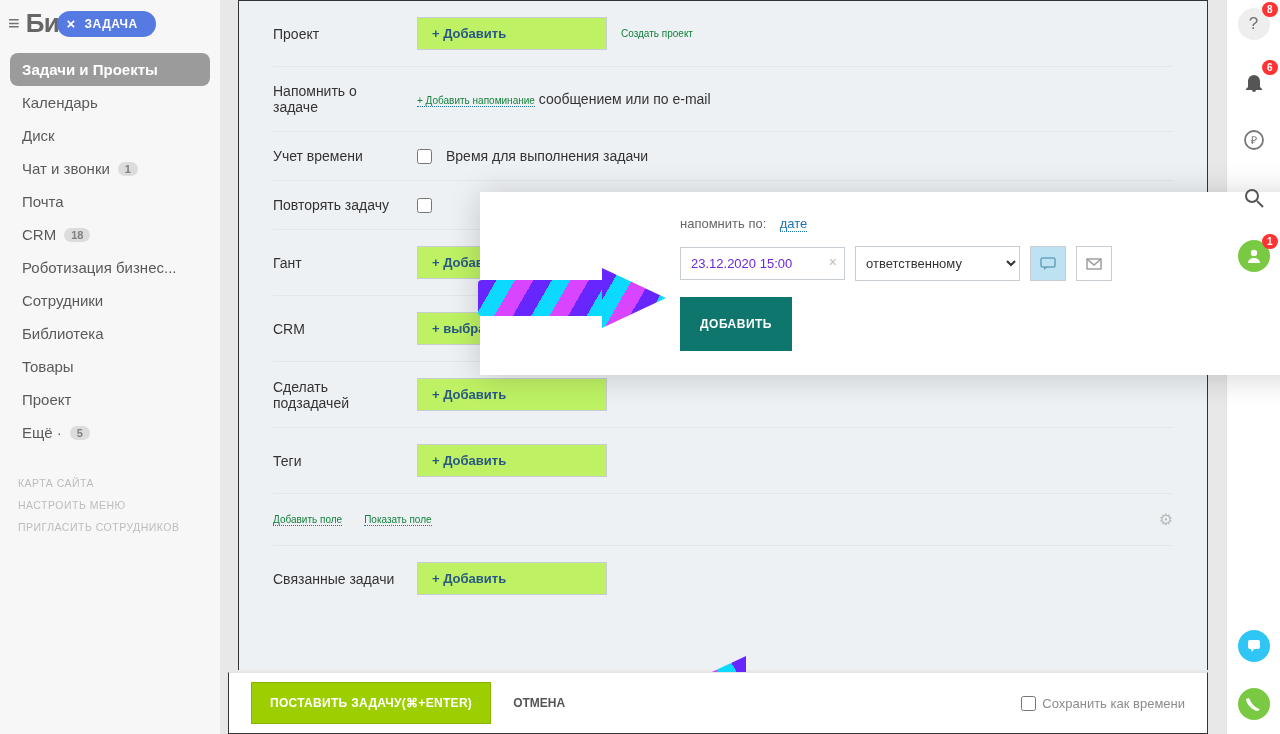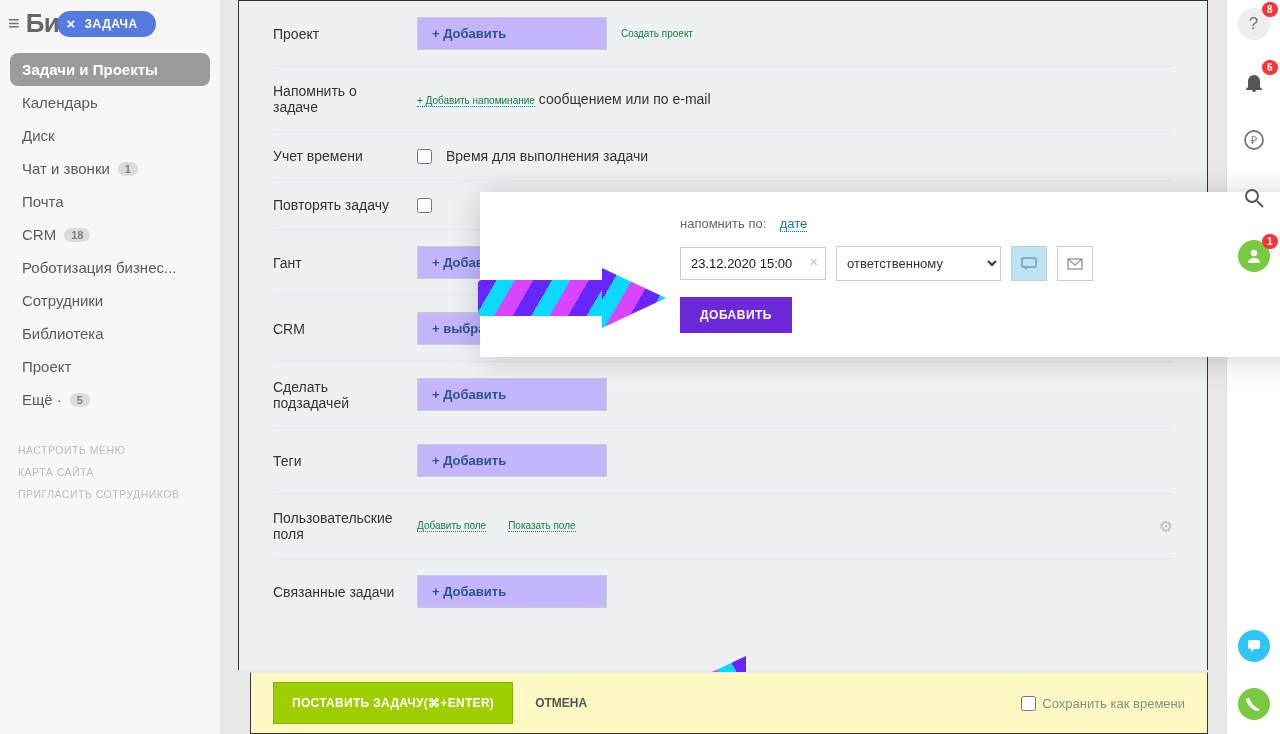--- a/index.html
+++ b/index.html
@@ -27,59 +27,59 @@
 .nav-item.active { background: #7a7a7a; color: #fff; font-weight: 600; border-radius: 8px; }
 .nav-badge { background: #d1d1d1; color: #555; font-size: 11px; border-radius: 9px; padding: 1px 7px; font-weight: 600; }
 .nav-small { padding: 6px 18px 4px 18px; font-size: 10.5px; color: #a6a6a6; letter-spacing: 0.5px; cursor: pointer; }
 
 
 .form-area { position: absolute; top: 0; left: 18px; right: 18px; bottom: 64px; background: #eef1f4; border: 1px solid #333; border-bottom: none; padding: 0; }
 .form-inner { padding: 0 34px; }
 .form-row { display: flex; align-items: center; border-bottom: 1px solid #e3e6ea; padding: 16px 0; gap: 14px; }
 .form-row.noborder { border-bottom: none; }
 .form-label { width: 130px; font-size: 14px; color: #333; }
-.add-btn { border: 1px solid #c6cdd3; background: #c4b5fd; color: #2a5885; font-size: 13px; font-weight: 600; padding: 8px 14px; cursor: pointer; display: inline-flex; gap: 5px; width: 190px; }
+.add-btn { border: 1px solid #c6cdd3; background: #bef264; color: #2a5885; font-size: 13px; font-weight: 600; padding: 8px 14px; cursor: pointer; display: inline-flex; gap: 5px; width: 190px; }
 .add-btn.narrow { width: auto; }
 .link { color: #15803d; font-size: 10px; cursor: pointer; }
 .link.dotted { border-bottom: 1px dotted #1a73b7; }
 .gear-field { margin-left: auto; color: #bbb; font-size: 16px; }
 .chk { width: 15px; height: 15px; }
 .static { font-size: 14px; color: #333; }
 
 .sub-links { display: flex; gap: 22px; align-items: center; }
 
 
 .reminder-pop { position: absolute; top: 192px; left: 260px; width: 874px; background: #fff; box-shadow: 0 2px 30px rgba(0,0,0,0.18); padding: 22px 22px 24px 200px; }
 .rem-label { font-size: 13px; color: #666; display: inline; }
 .rem-date-link { font-size: 13px; color: #1a73b7; border-bottom: 1px dotted #1a73b7; cursor: pointer; }
 .rem-row { display: flex; gap: 10px; align-items: center; margin-top: 14px; }
 .date-input-wrap { position: relative; }
-.date-input { width: 146px; border: 1px solid #c6cdd3; padding: 8px 28px 8px 10px; font-size: 13px; color: #0f172a; }
+.date-input { width: 165px; border: 1px solid #c6cdd3; padding: 8px 28px 8px 10px; font-size: 13px; color: #6d28d9; }
 .date-clear { position: absolute; right: 8px; top: 7px; color: #bbb; font-size: 14px; cursor: pointer; }
 .sel { width: 165px; border: 1px solid #c6cdd3; padding: 8px 6px; font-size: 13px; color: #333; background: #fff; }
 .icon-box { width: 36px; height: 35px; border: 1px solid #c6cdd3; display: inline-flex; align-items: center; justify-content: center; color: #999; }
 .icon-box.active { background: #bde3f2; }
-.add-primary { margin-top: 16px; background: #6d28d9; color: #fff; border: none; padding: 11px 20px; font-size: 12px; font-weight: 600; letter-spacing: 0.5px; cursor: pointer; }
+.add-primary { margin-top: 16px; background: #0f766e; color: #fff; border: none; padding: 20px 20px; font-size: 12px; font-weight: 600; letter-spacing: 0.5px; cursor: pointer; }
 
 
 .arrow { position: absolute; height: 60px; filter: saturate(1.3) brightness(1.05); }
 .arrow .shaft { position: absolute; top: 12px; left: 0; height: 36px; border-radius: 4px;
   background: repeating-linear-gradient(120deg,#5b2bd6 0 16px,#2fc6f6 16px 32px,#b84be0 32px 48px); }
 .arrow .head { position: absolute; top: 0; height: 60px; width: 64px;
   background: repeating-linear-gradient(120deg,#5b2bd6 0 16px,#2fc6f6 16px 32px,#b84be0 32px 48px);
   clip-path: polygon(0 0, 100% 50%, 0 100%); }
 .arrow1 { top: 268px; left: 258px; width: 188px; }
 .arrow1 .shaft { width: 132px; }
 .arrow1 .head  { left: 124px; }
 .arrow2 { top: 656px; left: 462px; width: 204px; height: 68px; transform: scaleX(-1); }
 .arrow2 .shaft { width: 140px; top: 16px; }
 .arrow2 .head  { left: 140px; }
 
 
-.footer-bar { position: absolute; left: 30px; right: 18px; bottom: 0; height: 62px; background: #fef9c3; border: 1px solid #333; border-top: 1px solid #e3e6ea; display: flex; align-items: center; padding: 0 22px; gap: 16px; }
+.footer-bar { position: absolute; left: 8px; right: 18px; bottom: 0; height: 62px; background: #ffffff; border: 1px solid #333; border-top: 1px solid #e3e6ea; display: flex; align-items: center; padding: 0 22px; gap: 16px; }
 .btn-green { background: #9dcf00; color: #fff; border: 1px solid #86b500; font-size: 12px; font-weight: 700; letter-spacing: 0.3px; padding: 13px 18px; cursor: pointer; }
 .btn-outline { background: #fff; border: 1px solid #c6cdd3; color: #555; font-size: 12px; font-weight: 700; padding: 13px 18px; cursor: pointer; }
 .btn-text { background: none; border: none; color: #555; font-size: 12px; font-weight: 700; padding: 13px 6px; cursor: pointer; }
 .save-tpl { margin-left: auto; color: #8c8c8c; font-size: 13px; display: flex; align-items: center; gap: 6px; }
 
 
 .rail-ico { width: 32px; height: 32px; border-radius: 50%; display: flex; align-items: center; justify-content: center; font-size: 17px; color: #717171; position: relative; cursor: pointer; }
 .rail-ico.bg { background: #eee; }
 .rail-badge { position: absolute; top: -6px; right: -8px; background: #f33; color: #fff; font-size: 10px; font-weight: 700; border-radius: 8px; padding: 0 5px; line-height: 15px; }
 .rail-spacer { flex: 1; }
@@ -121,31 +121,34 @@
         <div class="nav-item">
           <span>Роботизация бизнес...</span>
         </div>
         <div class="nav-item">
           <span>Сотрудники</span>
         </div>
         <div class="nav-item">
           <span>Библиотека</span>
         </div>
         <div class="nav-item">
+          <span>Товары</span>
+        </div>
+        <div class="nav-item">
           <span>Проект</span>
         </div>
         <div class="nav-item">
           <span>Ещё ·</span>
           <span class="nav-badge">5</span>
         </div>
       </div>
     <div style="height:18px"></div>
     <div id="nav-footer">
+        <div class="nav-small">КАРТА САЙТА</div>
         <div class="nav-small">НАСТРОИТЬ МЕНЮ</div>
-        <div class="nav-small">КАРТА САЙТА</div>
         <div class="nav-small">ПРИГЛАСИТЬ СОТРУДНИКОВ</div>
       </div>
     <div class="dim-overlay"></div>
   </div>
 
   <div class="main-col">
 
     <div class="form-area">
       <div class="form-inner">
 
@@ -187,21 +190,20 @@
           <div class="form-label">Сделать подзадачей</div>
           <button class="add-btn">+ Добавить</button>
         </div>
 
         <div class="form-row">
           <div class="form-label">Теги</div>
           <button class="add-btn">+ Добавить</button>
         </div>
 
         <div class="form-row">
-          <div class="form-label">Пользовательские поля</div>
           <div class="sub-links">
             <span class="link dotted">Добавить поле</span>
             <span class="link dotted">Показать поле</span>
           </div>
           <span class="gear-field">⚙</span>
         </div>
 
         <div class="form-row noborder">
           <div class="form-label">Связанные задачи</div>
           <button class="add-btn">+ Добавить</button>

